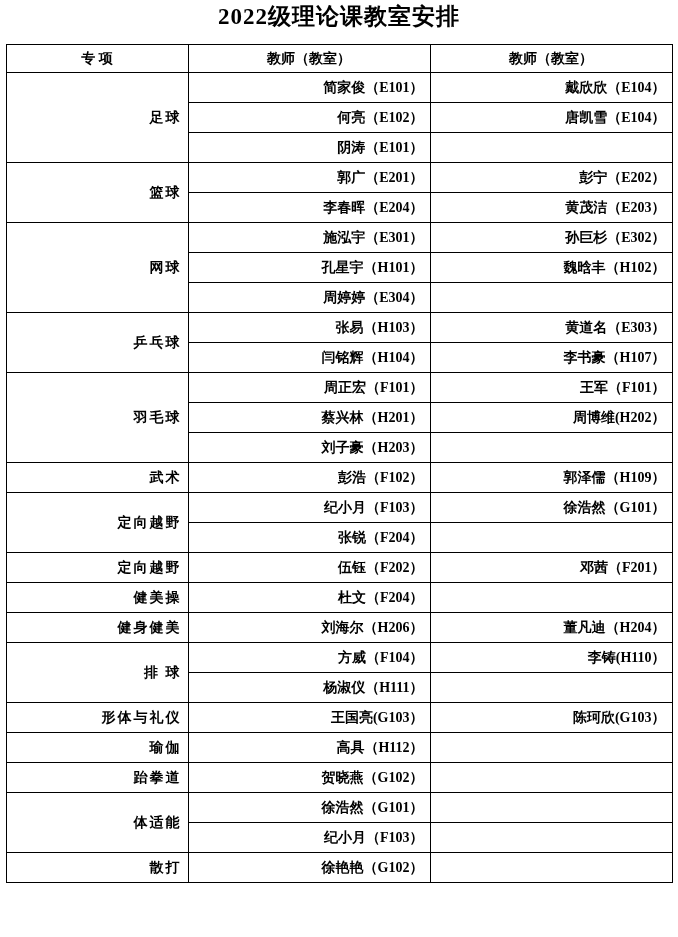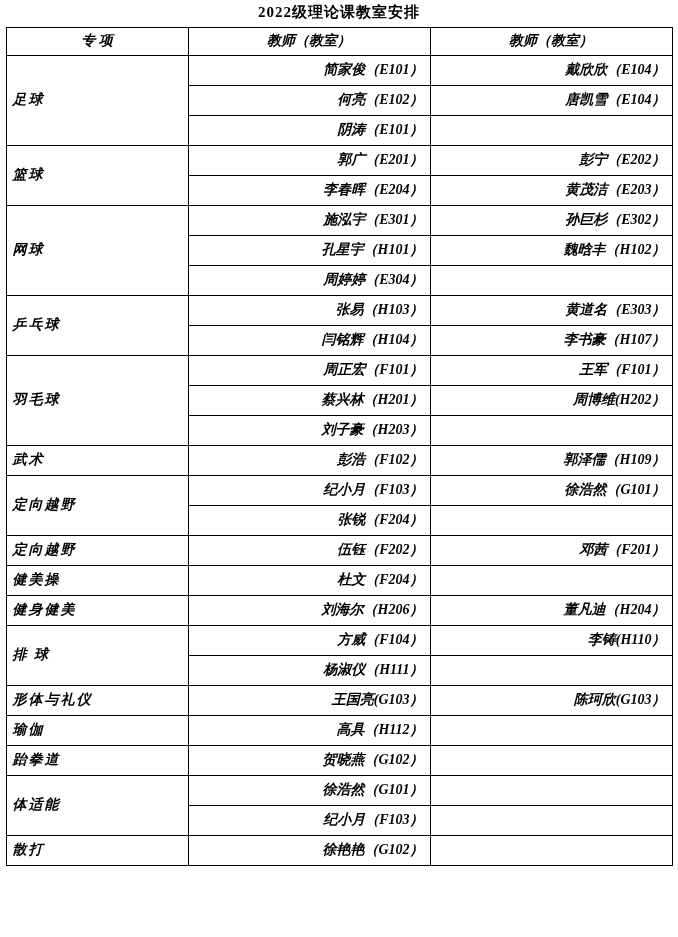--- a/index.html
+++ b/index.html
@@ -17,52 +17,51 @@
   .page {
     width: 678px;
     height: 937px;
     position: relative;
     box-sizing: border-box;
   }
   .doc-title {
     text-align: center;
     font-family: "Liberation Serif", "DejaVu Serif", serif;
     font-weight: bold;
-    font-size: 15px;
+    font-size: 23px;
     letter-spacing: 1px;
     padding: 4px 0 6px 0;
     margin: 0;
     line-height: 1.1;
   }
   table.schedule {
     border-collapse: collapse;
     width: 666px;
-    margin: 0 auto;
+    margin: 9px auto;
     table-layout: fixed;
-    font-style: italic;
   }
   table.schedule td, table.schedule th {
     border: 1px solid #000000;
     font-size: 14px;
     font-weight: bold;
     padding: 0 6px;
     height: 30px;
     box-sizing: border-box;
     vertical-align: middle;
     font-family: "Liberation Serif", "DejaVu Serif", serif;
   }
   table.schedule th {
     text-align: center;
     height: 28px;
   }
   .col-sport { width: 182px; text-align: center; }
   .col-t1 { width: 242px; text-align: left; }
   .col-t2 { width: 242px; text-align: left; }
   .sport-cell {
-    text-align: left;
+    text-align: right;
     letter-spacing: 2px;
   }
   .teacher-cell {
     text-align: right;
     letter-spacing: 0px;
     white-space: nowrap;
   }
   .empty-cell { }
 </style>
 </head>

